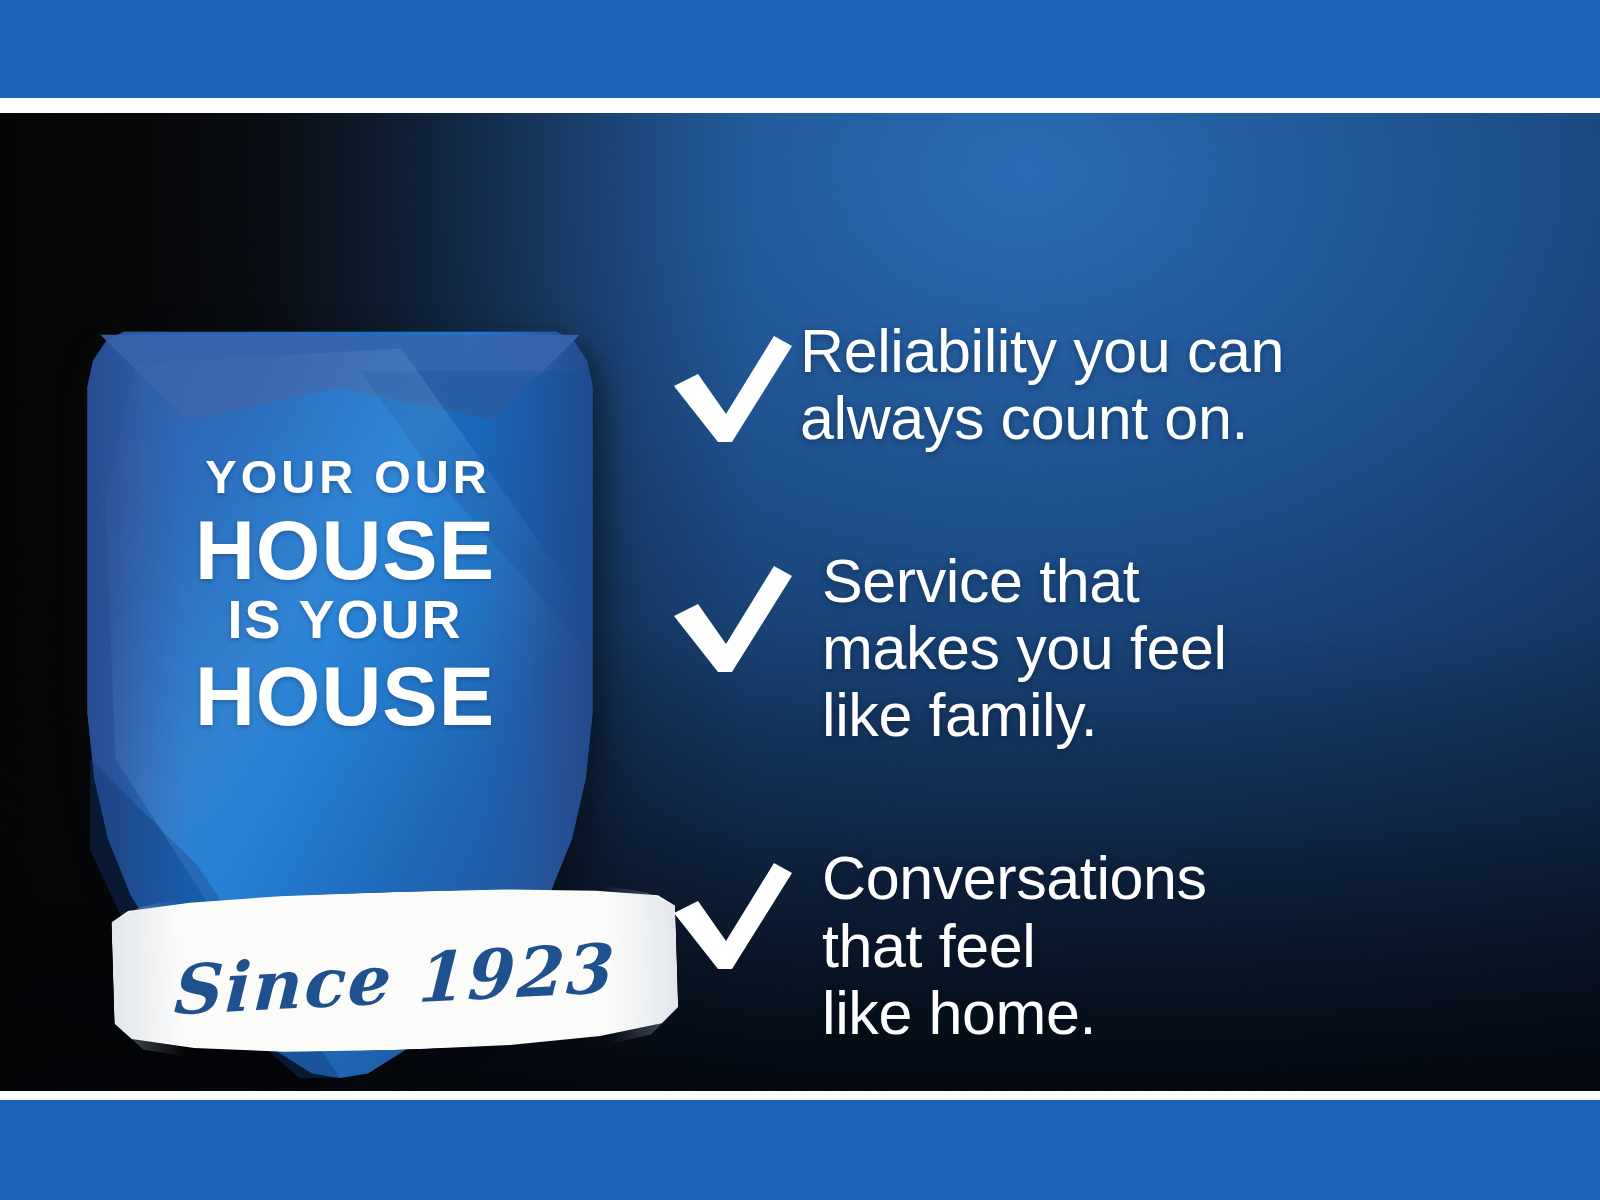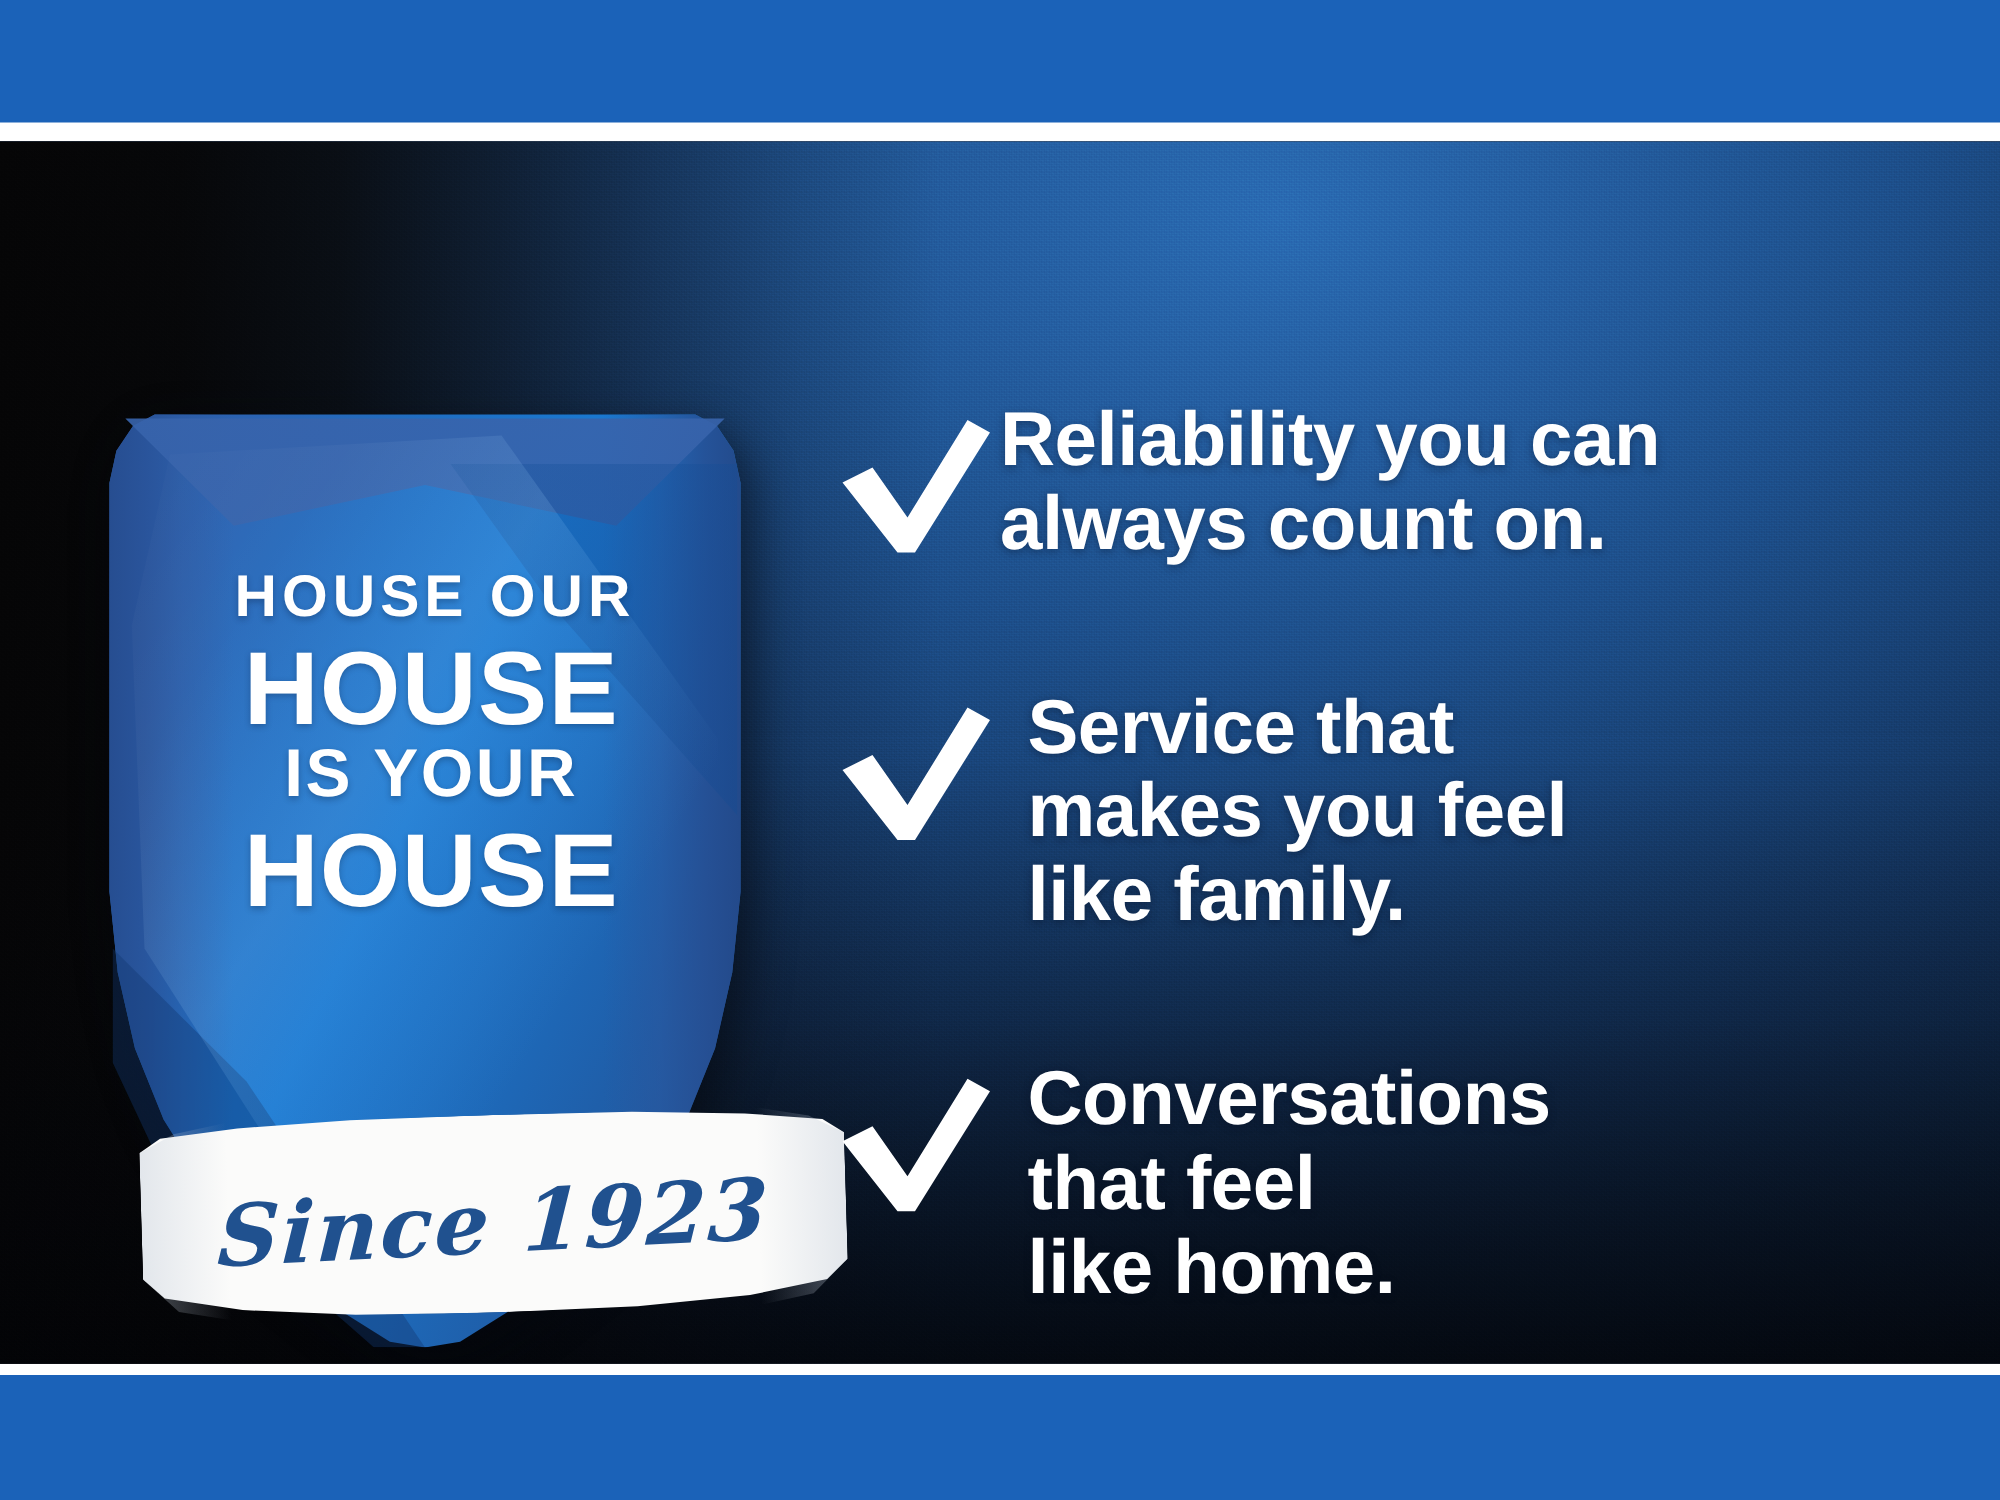--- a/index.html
+++ b/index.html
@@ -259,21 +259,21 @@
   .benefit:last-child { margin-bottom:0;justify-content:space-between; }
   .check-wrap {
     flex:0 0 auto;
     width:132px;
     padding-top:16px;
   }
   .check-svg { display:block; width:126px; height:112px; }
   .benefit-text {
     flex:1 1 auto;
     color:#ffffff;
-    font-weight:700;
+    font-weight:400;
     font-size:61px;
     line-height:1.10;
     letter-spacing:-0.4px;
     white-space:pre-line;
     text-shadow:0 2px 7px rgba(4,14,32,.38);
     user-select:none;
   }
   #benefit-2 .benefit-text { padding-left:22px; }
   #benefit-3 .benefit-text { padding-left:22px; }
   #benefit-2 { margin-top:4px; }
@@ -301,21 +301,21 @@
         <div id="shield-base" class="shield-body"></div>
         <div id="shield-bevel-left" class="shield-body"></div>
         <div id="shield-bevel-right" class="shield-body"></div>
         <div id="shield-topcap" class="shield-body"></div>
         <div id="shield-facet-right" class="shield-body"></div>
         <div id="shield-facet-lowleft" class="shield-body"></div>
         <div id="shield-gloss" class="shield-body"></div>
       </div>
 
       <div id="shield-lockup">
-        <span id="lk-1" class="lk">HOUSE OUR</span>
+        <span id="lk-1" class="lk">YOUR OUR</span>
         <span id="lk-2" class="lk">HOUSE</span>
         <span id="lk-3" class="lk">IS YOUR</span>
         <span id="lk-4" class="lk">HOUSE</span>
       </div>
 
       <div id="ribbon">
         <div id="ribbon-band"></div>
         <div id="ribbon-shade-l"></div>
         <div id="ribbon-shade-r"></div>
         <div id="ribbon-script">Since 1923</div>

